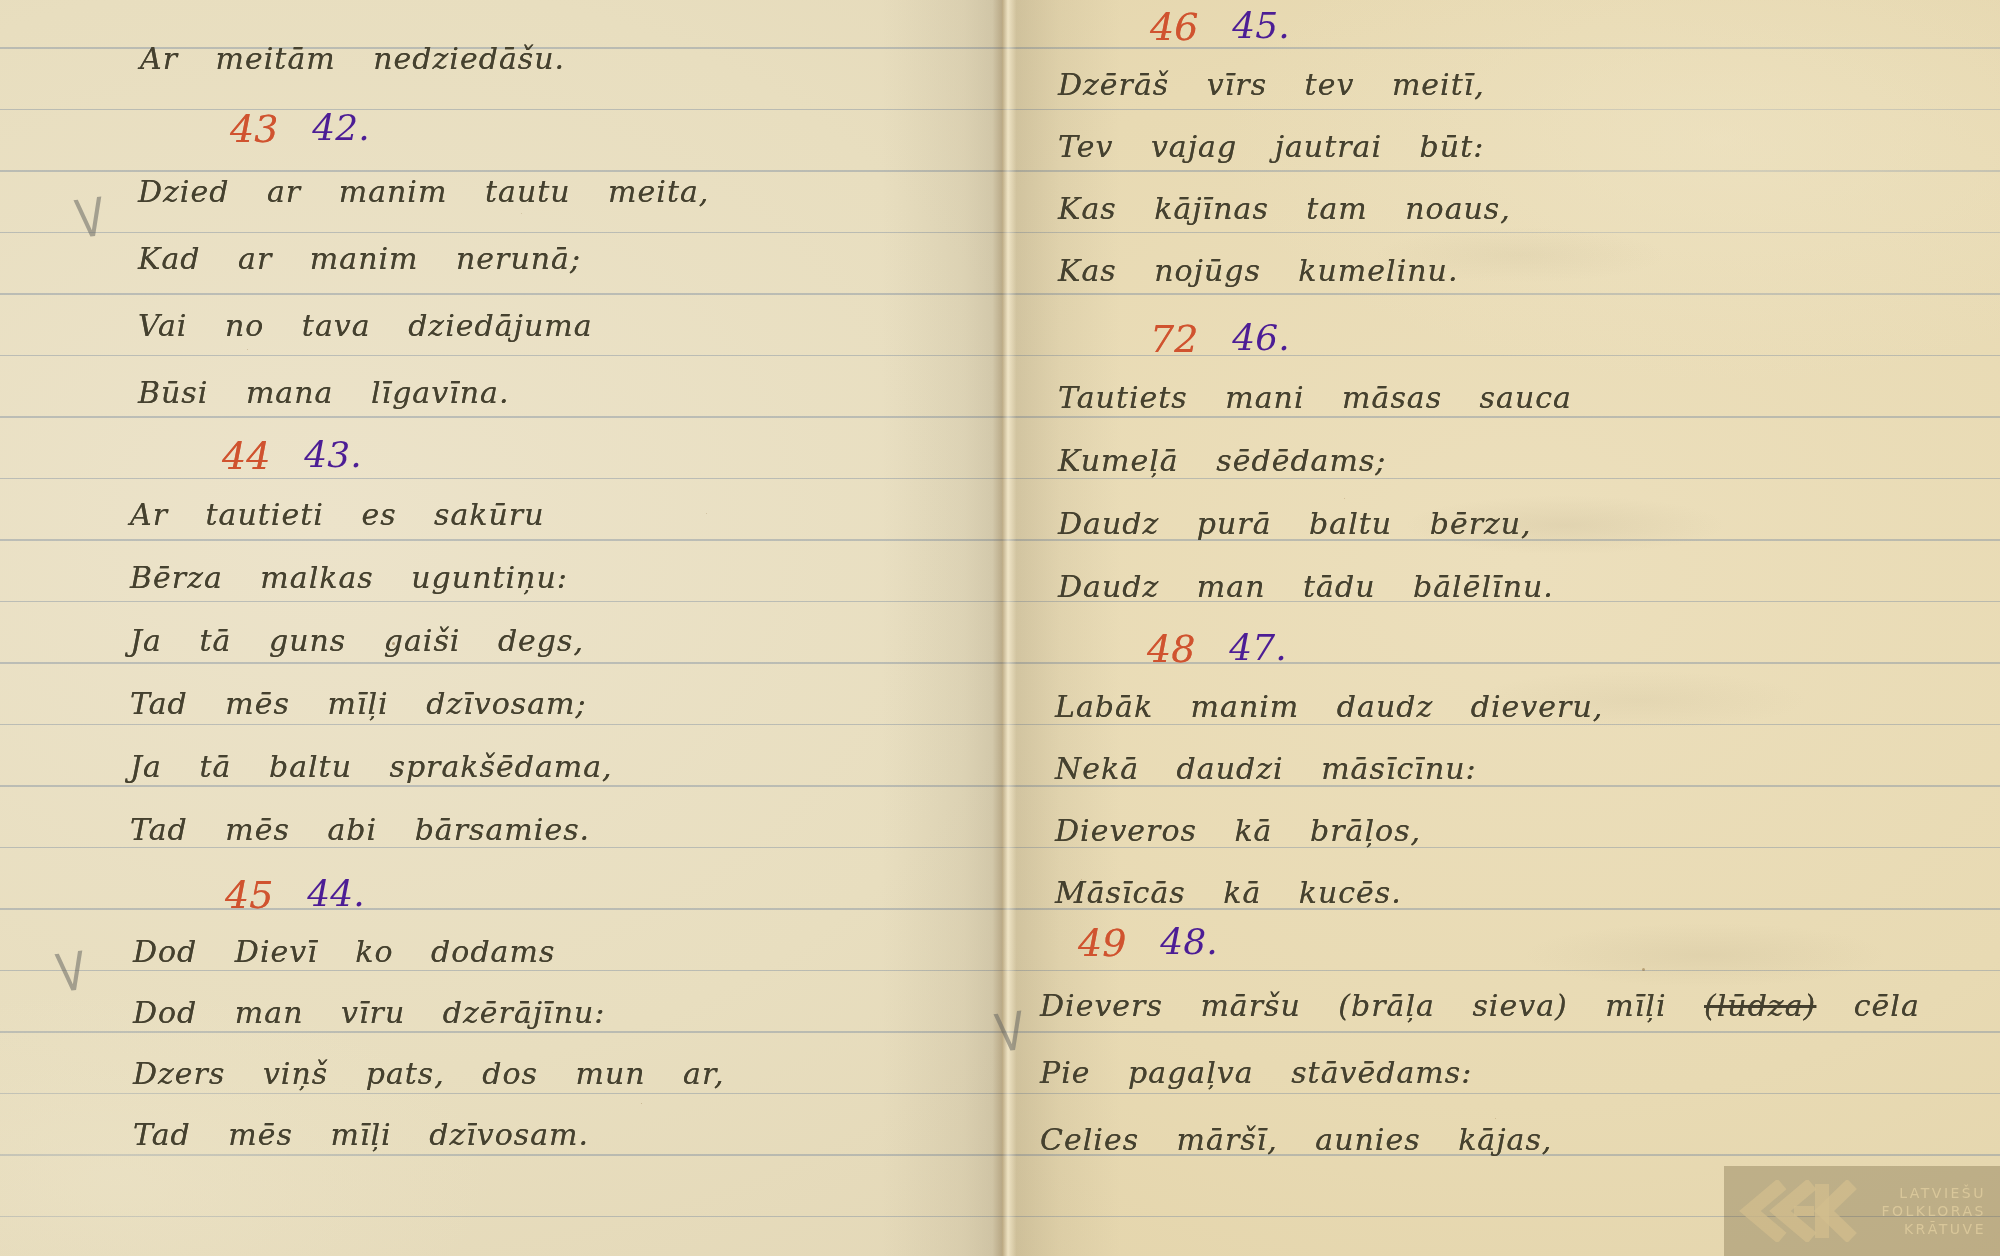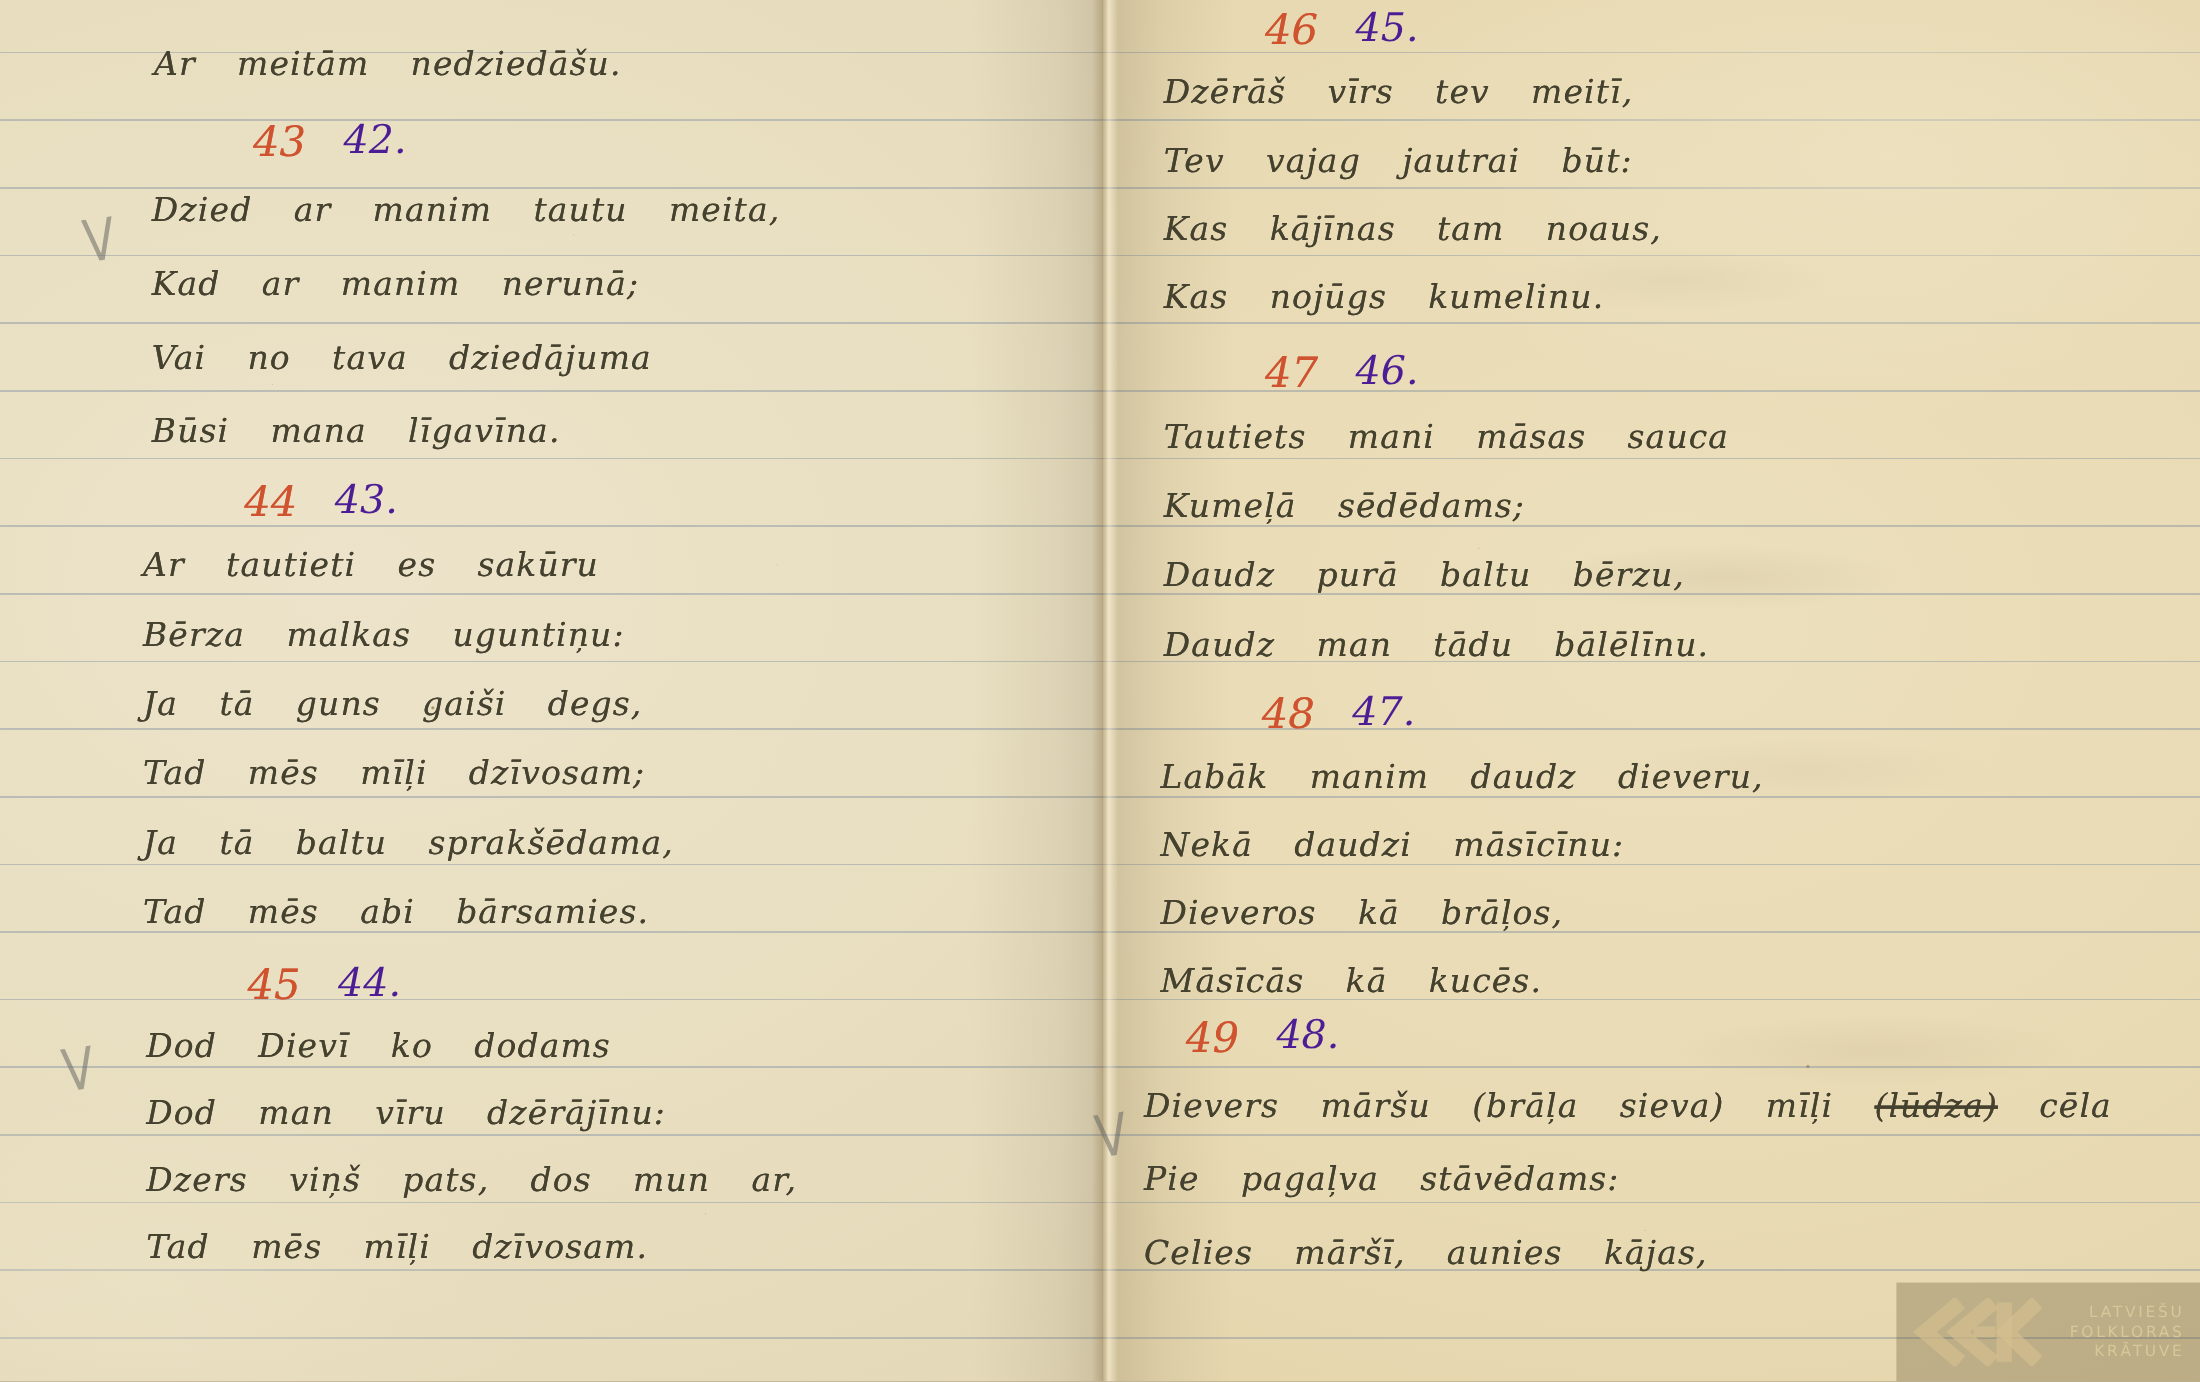--- a/index.html
+++ b/index.html
@@ -163,21 +163,21 @@
       </div>
       <div class="row verse">
         <span class="line-text">Kas kājīnas tam noaus,</span>
       </div>
       <div class="row verse">
         <span class="line-text">Kas nojūgs kumelinu.</span>
       </div>
     </div>
   <div class="stanza" id="s-r1">
       <div class="row heading">
-        <span class="num-red">47</span>
+        <span class="num-red">72</span>
         <span class="num-black">46.</span>
       </div>
       <div class="row verse">
         <span class="line-text">Tautiets mani māsas sauca</span>
       </div>
       <div class="row verse">
         <span class="line-text">Kumeļā sēdēdams;</span>
       </div>
       <div class="row verse">
         <span class="line-text">Daudz purā baltu bērzu,</span>

